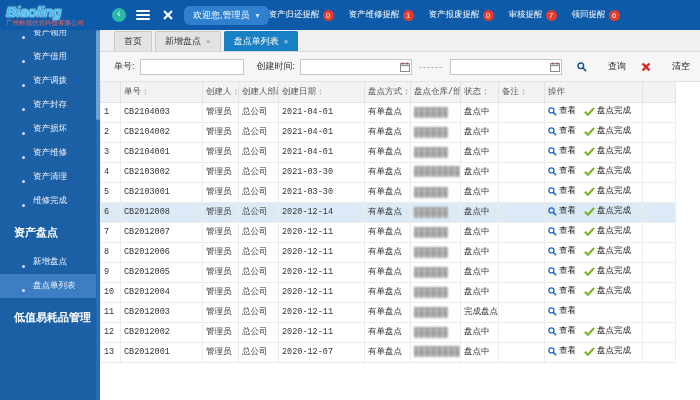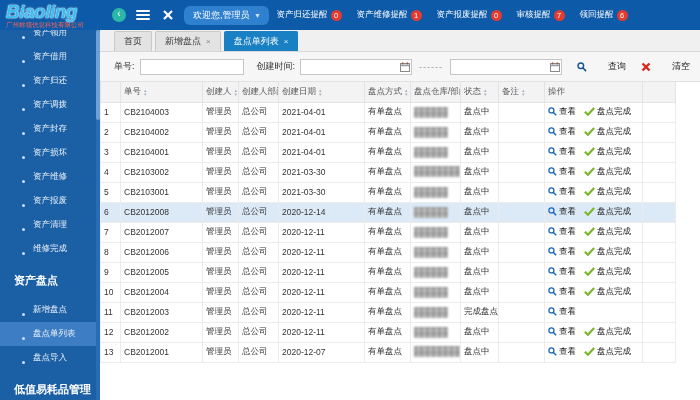--- a/index.html
+++ b/index.html
@@ -4,35 +4,35 @@
 <style>
   * { margin:0; padding:0; box-sizing:border-box; }
   html,body { width:700px; height:400px; overflow:hidden; background:#fff;
     font-family:"Liberation Sans","DejaVu Sans",sans-serif; }
   .app { width:700px; height:400px; position:relative; }
 
   
   header { position:absolute; top:0; left:0; width:700px; height:30px;
     background:#0c5aa8; display:flex; align-items:center; z-index:5; }
   .logo-block { width:112px; padding-left:6px; line-height:1; }
-  .logo-text { font-style:italic; font-weight:bold; font-size:19px; color:#39bdf2;
+  .logo-text { font-style:italic; font-weight:bold; font-size:15px; color:#39bdf2;
     text-shadow:0 0 2px #fff,0 0 1px #fff; letter-spacing:-0.5px; }
   .logo-sub { font-size:6.5px; color:#ff6355; margin-top:1px; white-space:nowrap; }
   .collapse-btn { width:14px; height:14px; border-radius:50%; background:#2cb8a8;
     color:#fff; font-size:10px; line-height:12px; text-align:center; cursor:pointer;
     margin-right:10px; }
   .burger { width:14px; height:10px; display:flex; flex-direction:column;
     justify-content:space-between; margin-right:12px; cursor:pointer; }
   .burger i { display:block; height:2px; background:#fff; border-radius:1px; }
   .close-all { margin-right:10px; cursor:pointer; display:flex; align-items:center; }
   .welcome-btn { background:#2f81cf; border:none; color:#fff; font-size:9px;
     padding:3px 9px; border-radius:6px; cursor:pointer; display:flex;
     align-items:center; gap:6px; }
   .welcome-btn .caret { font-size:8px; color:#cfe4f7; }
-  .notifs { display:flex; align-items:center; margin-left:8px; gap:15px; }
+  .notifs { display:flex; align-items:center; margin-left:0; gap:15px; }
   .notif { display:flex; align-items:center; gap:3px; color:#fff; font-size:8.5px;
     cursor:pointer; white-space:nowrap; }
   .badge { min-width:11px; height:11px; border-radius:6px; background:#e23c30;
     color:#fff; font-size:7.5px; line-height:11px; text-align:center; padding:0 2px; }
 
   
   aside { position:absolute; top:30px; left:0; width:100px; height:370px;
     background:#1b5fa5; overflow:hidden; }
   .side-scrollbar { position:absolute; right:0; top:0; width:4px; height:370px;
     background:#2a6cb3; }
@@ -67,21 +67,21 @@
     font-size:9px; padding:0 3px; }
   .date-wrap { position:relative; width:112px; }
   .date-wrap .f-input { width:112px; padding-right:14px; }
   .cal-icon { position:absolute; right:2px; top:3px; cursor:pointer; }
   .dashes { color:#999; letter-spacing:1px; margin:0 2px; }
   .tool-btn { display:flex; align-items:center; gap:21px; background:none; border:none;
     font-size:9px; color:#222; cursor:pointer; margin-left:10px; white-space:nowrap; }
 
   
   .tablewrap { }
-  table { border-collapse:collapse; table-layout:fixed; width:576px; font-size:8.5px; }
+  table { border-collapse:collapse; table-layout:fixed; width:576px; font-size:8.5px;font-family:Liberation Mono, monospace; }
   col.c0{width:20px} col.c1{width:82px} col.c2{width:36px} col.c3{width:40px}
   col.c4{width:86px} col.c5{width:46px} col.c6{width:50px} col.c7{width:38px}
   col.c8{width:46px} col.c9{width:98px} col.c10{width:auto}
   thead th { background:#f3f3f3; color:#555; font-weight:normal; text-align:left;
     border:1px solid #e3e3e3; border-top:none; height:20px; padding:0 3px;
     white-space:nowrap; overflow:hidden; cursor:pointer; }
   tbody td { border:1px solid #ececec; height:20px; padding:0 3px; color:#333;
     white-space:nowrap; overflow:hidden; }
   tbody tr { background:#fff; cursor:pointer; }
   tbody tr.hl { background:#dceaf8; }
@@ -151,64 +151,52 @@
         <li class="side-item">
           <span class="dot"></span>
           <span>资产领用</span>
         </li>
         <li class="side-item">
           <span class="dot"></span>
           <span>资产借用</span>
         </li>
         <li class="side-item">
           <span class="dot"></span>
-          <span>资产归还</span>
-        </li>
-        <li class="side-item">
-          <span class="dot"></span>
           <span>资产调拨</span>
         </li>
         <li class="side-item">
           <span class="dot"></span>
           <span>资产封存</span>
         </li>
         <li class="side-item">
           <span class="dot"></span>
           <span>资产损坏</span>
         </li>
         <li class="side-item">
           <span class="dot"></span>
           <span>资产维修</span>
-        </li>
-        <li class="side-item">
-          <span class="dot"></span>
-          <span>资产报废</span>
         </li>
         <li class="side-item">
           <span class="dot"></span>
           <span>资产清理</span>
         </li>
         <li class="side-item">
           <span class="dot"></span>
           <span>维修完成</span>
         </li>
       </ul>
     <div id="side-sections">
         <div class="side-section-title">资产盘点</div>
         <div class="side-item">
           <span class="dot"></span>
           <span>新增盘点</span>
         </div>
         <div class="side-item active">
           <span class="dot"></span>
           <span>盘点单列表</span>
-        </div>
-        <div class="side-item">
-          <span class="dot"></span>
-          <span>盘点导入</span>
         </div>
         <div class="side-section-title">低值易耗品管理</div>
       </div>
     <div class="side-scrollbar">
         <div class="thumb"></div>
       </div>
   </aside>
 
   <main>
 

